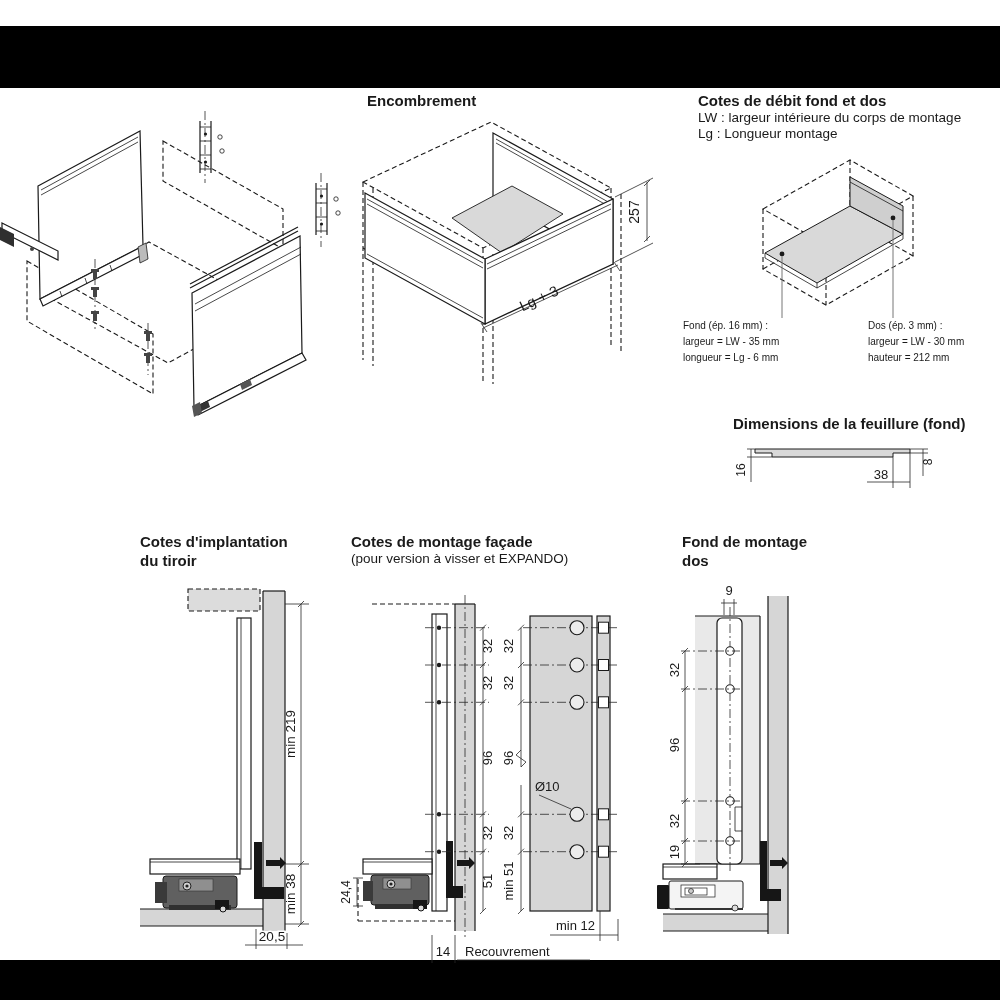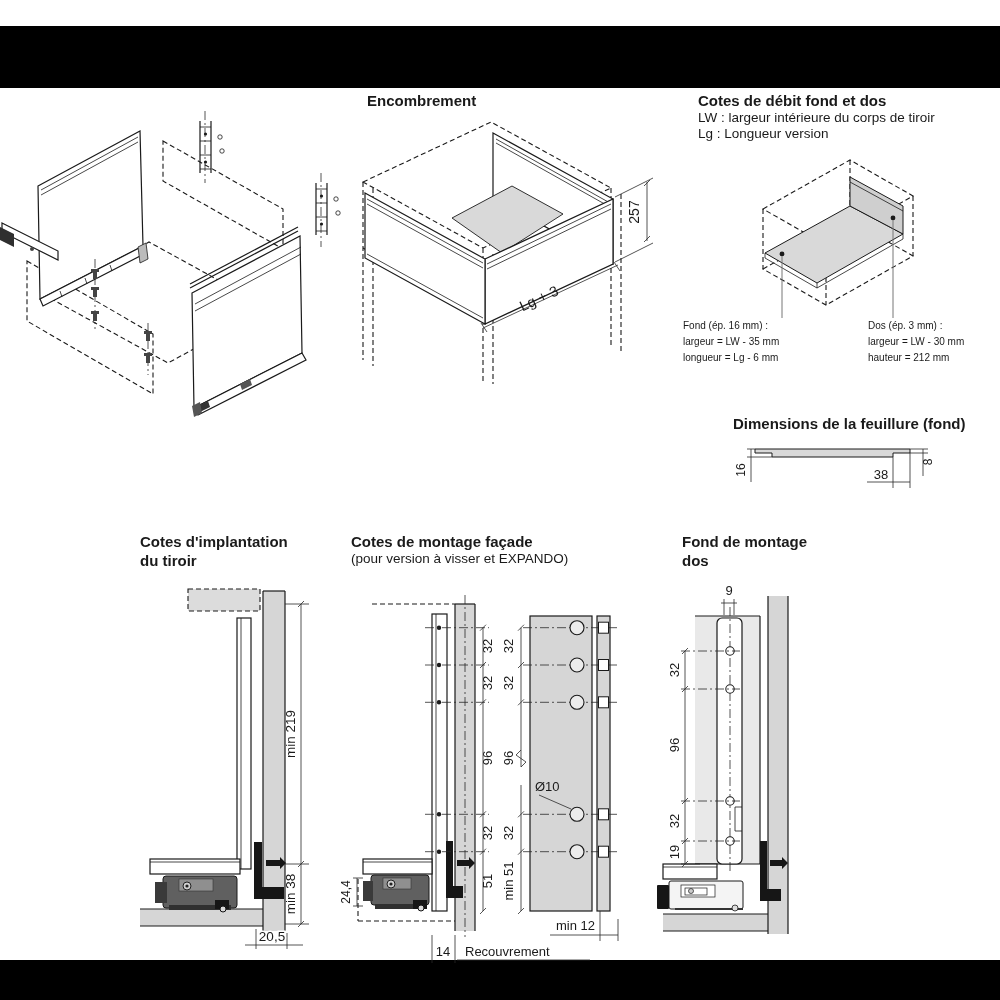--- a/index.html
+++ b/index.html
@@ -147,22 +147,22 @@
     </g>
     <g>
       <line class="dim" x1="120" y1="220" x2="255" y2="157"></line>
       <line class="dim" x1="118" y1="215" x2="124" y2="224"></line>
       <line class="dim" x1="251" y1="154" x2="257" y2="163"></line>
       <text font-size="14.5" text-anchor="middle" transform="rotate(-25 178 195)" x="178" y="195">Lg + 3</text>
     </g>
   </svg>
 
   <div class="abs sec-title" style="left:698px;top:65px">Cotes de débit fond et dos</div>
-  <div class="abs body-text" style="left:698px;top:84px">LW : largeur intérieure du corps de tiroir</div>
-  <div class="abs body-text" style="left:698px;top:100px">Lg : Longueur version</div>
+  <div class="abs body-text" style="left:698px;top:84px">LW : largeur intérieure du corps de montage</div>
+  <div class="abs body-text" style="left:698px;top:100px">Lg : Longueur montage</div>
 
   <svg class="abs" style="left:740px;top:118px" width="240" height="176" viewBox="0 0 240 176">
     <g>
       <polygon class="dash" points="23,65 110,16 173,52 86,101"></polygon>
       <line class="dash" x1="23" y1="65" x2="23" y2="125"></line>
       <line class="dash" x1="110" y1="16" x2="110" y2="76"></line>
       <line class="dash" x1="173" y1="52" x2="173" y2="112"></line>
       <line class="dash" x1="86" y1="101" x2="86" y2="161"></line>
       <polygon class="dash" points="23,125 110,76 173,112 86,161"></polygon>
     </g>

